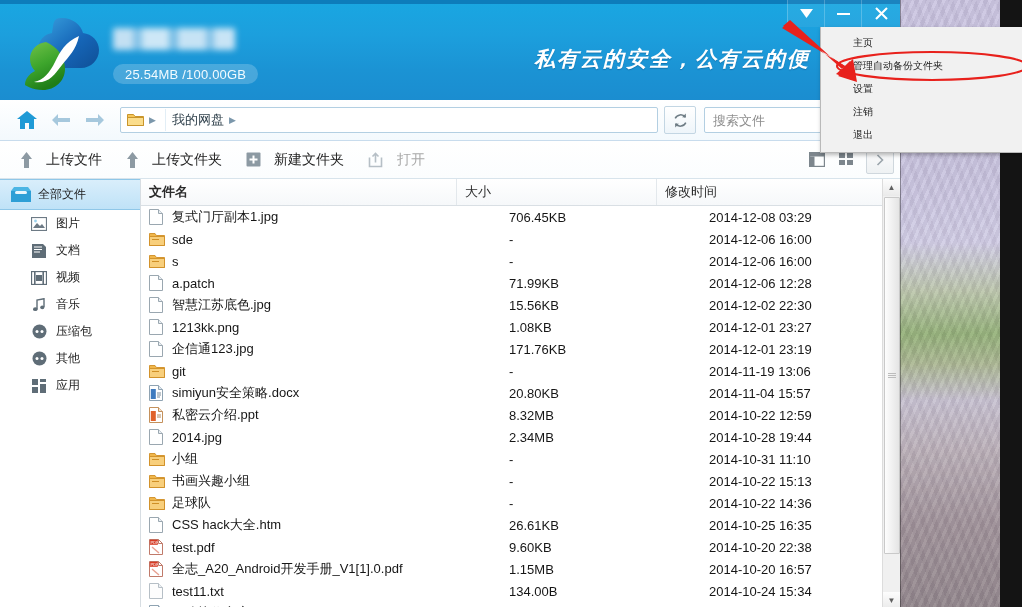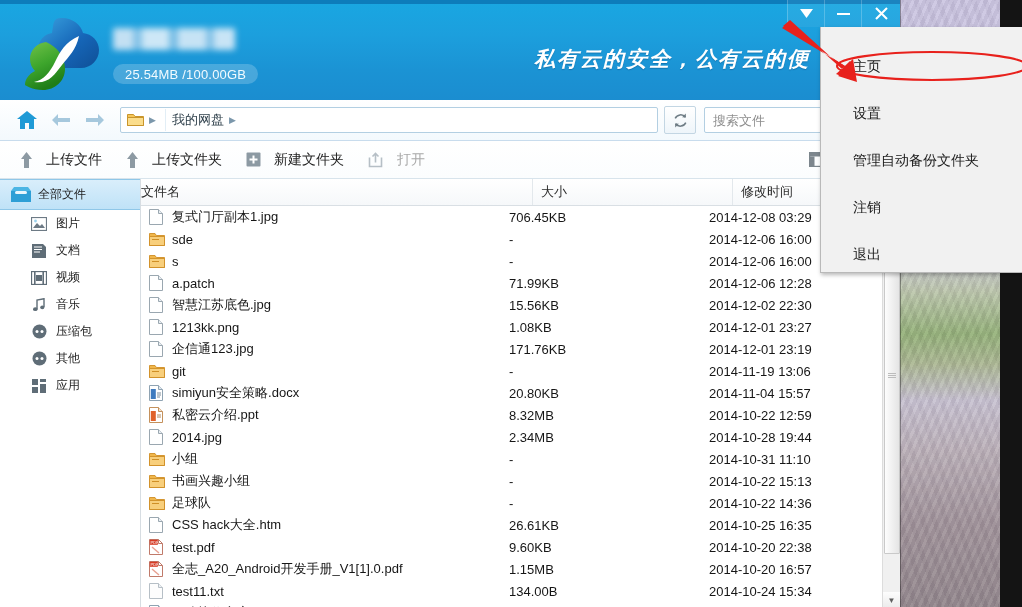--- a/index.html
+++ b/index.html
@@ -131,25 +131,24 @@
     border:1px solid #b9b9b9;
     border-top:none;
     box-shadow: 1px 2px 4px rgba(0,0,0,.28);
     z-index: 60;
     padding:4px 0 6px 0;
   }
   .menu-item{
     height:23px;
     line-height:23px;
     padding-left:32px;
-    font-size:14px;
+    font-size:10px;
     color:#1b1b1b;
     cursor:pointer;
     white-space:nowrap;
-    margin-top:24px;
   }
 
   
   .navbar{
     position:relative;
     height:40px;
     background:linear-gradient(180deg,#ffffff 0%, #f3f9fd 100%);
     border-bottom:1px solid #c8dced;
     display:flex;
     align-items:center;
@@ -293,21 +292,21 @@
   }
   .col-headers{
     display:flex;
     height:26px;
     align-items:center;
     background:linear-gradient(180deg,#ffffff 0%,#f6f8fa 100%);
     border-bottom:1px solid #d9dfe4;
     font-size:13px;
     color:#2b2b2b;
   }
-  .col-name{ width:392px; box-sizing:border-box; border-right:1px solid #e3e8ec; height:26px; line-height:26px;}
+  .col-name{ width:316px; padding-left:8px; box-sizing:border-box; border-right:1px solid #e3e8ec; height:26px; line-height:26px;font-weight:bold;}
   .col-size{ width:200px; padding-left:8px; box-sizing:border-box; border-right:1px solid #e3e8ec; height:26px; line-height:26px;}
   .col-date{ flex:1; padding-left:8px; box-sizing:border-box; height:26px; line-height:26px;}
 
   .rows{
     height: 404px;
     overflow:hidden;
   }
   .row{
     display:flex;
     align-items:center;
@@ -903,22 +902,22 @@
           <div class="sb-grip"></div>
         </div>
         <div class="sb-down" style="position:absolute;bottom:0;left:0;">▼</div>
       </div>
     </div>
   </div>
 </div>
 
 <div id="app-menu">
   <div class="menu-item">主页</div>
+  <div class="menu-item">管理自动备份文件夹</div>
   <div class="menu-item">设置</div>
-  <div class="menu-item">管理自动备份文件夹</div>
   <div class="menu-item">注销</div>
   <div class="menu-item">退出</div>
 </div>
 
 <svg id="annotation-layer" viewBox="0 0 1022 607">
   <g>
     <path d="M782 28 L845 66 L836 74 L852 80 L850 61 L842 69 L789 22 Z" fill="#e8211c"></path>
     <path d="M783 26 L848 68 L838 76 L857 82 L853 59 L843 68 L790 20 Z" fill="#e8211c"></path>
   </g>
   <ellipse cx="932" cy="66" rx="95" ry="14" fill="none" stroke="#e8211c" stroke-width="2.1"></ellipse>

